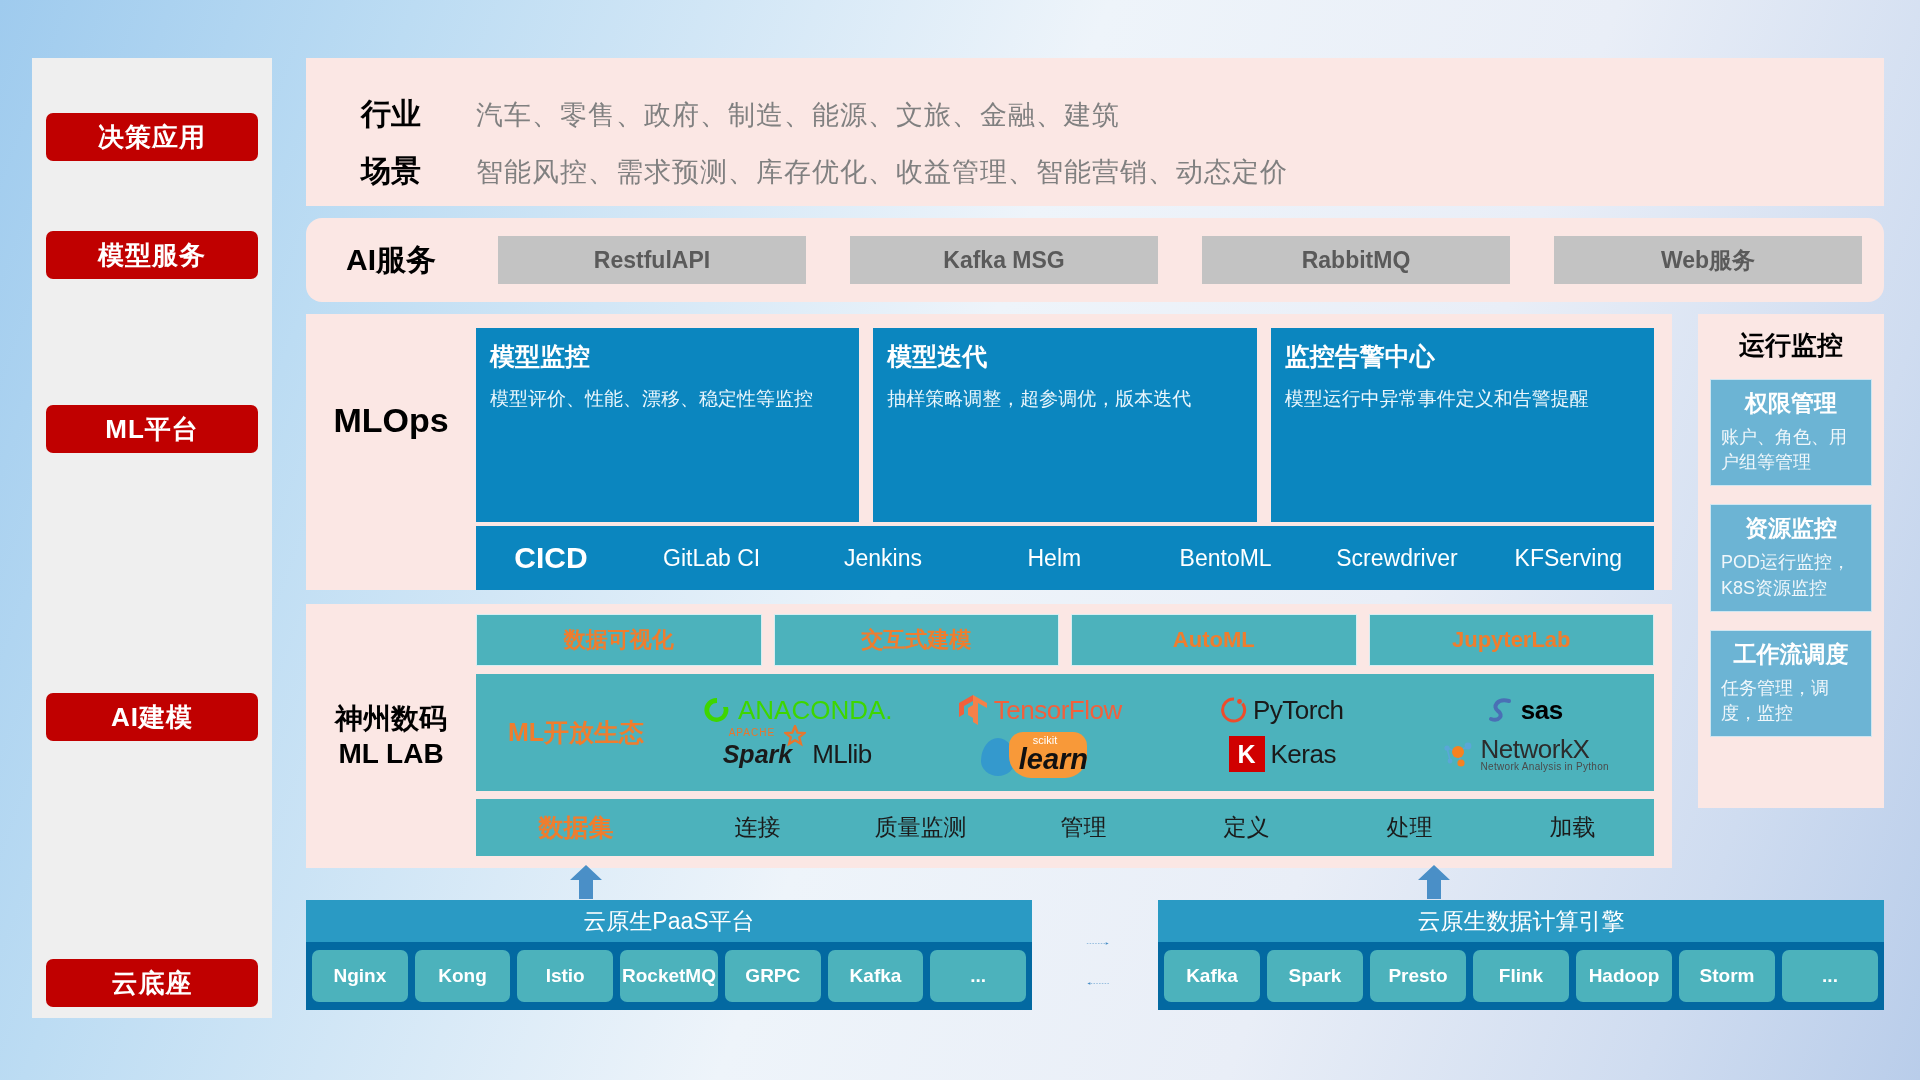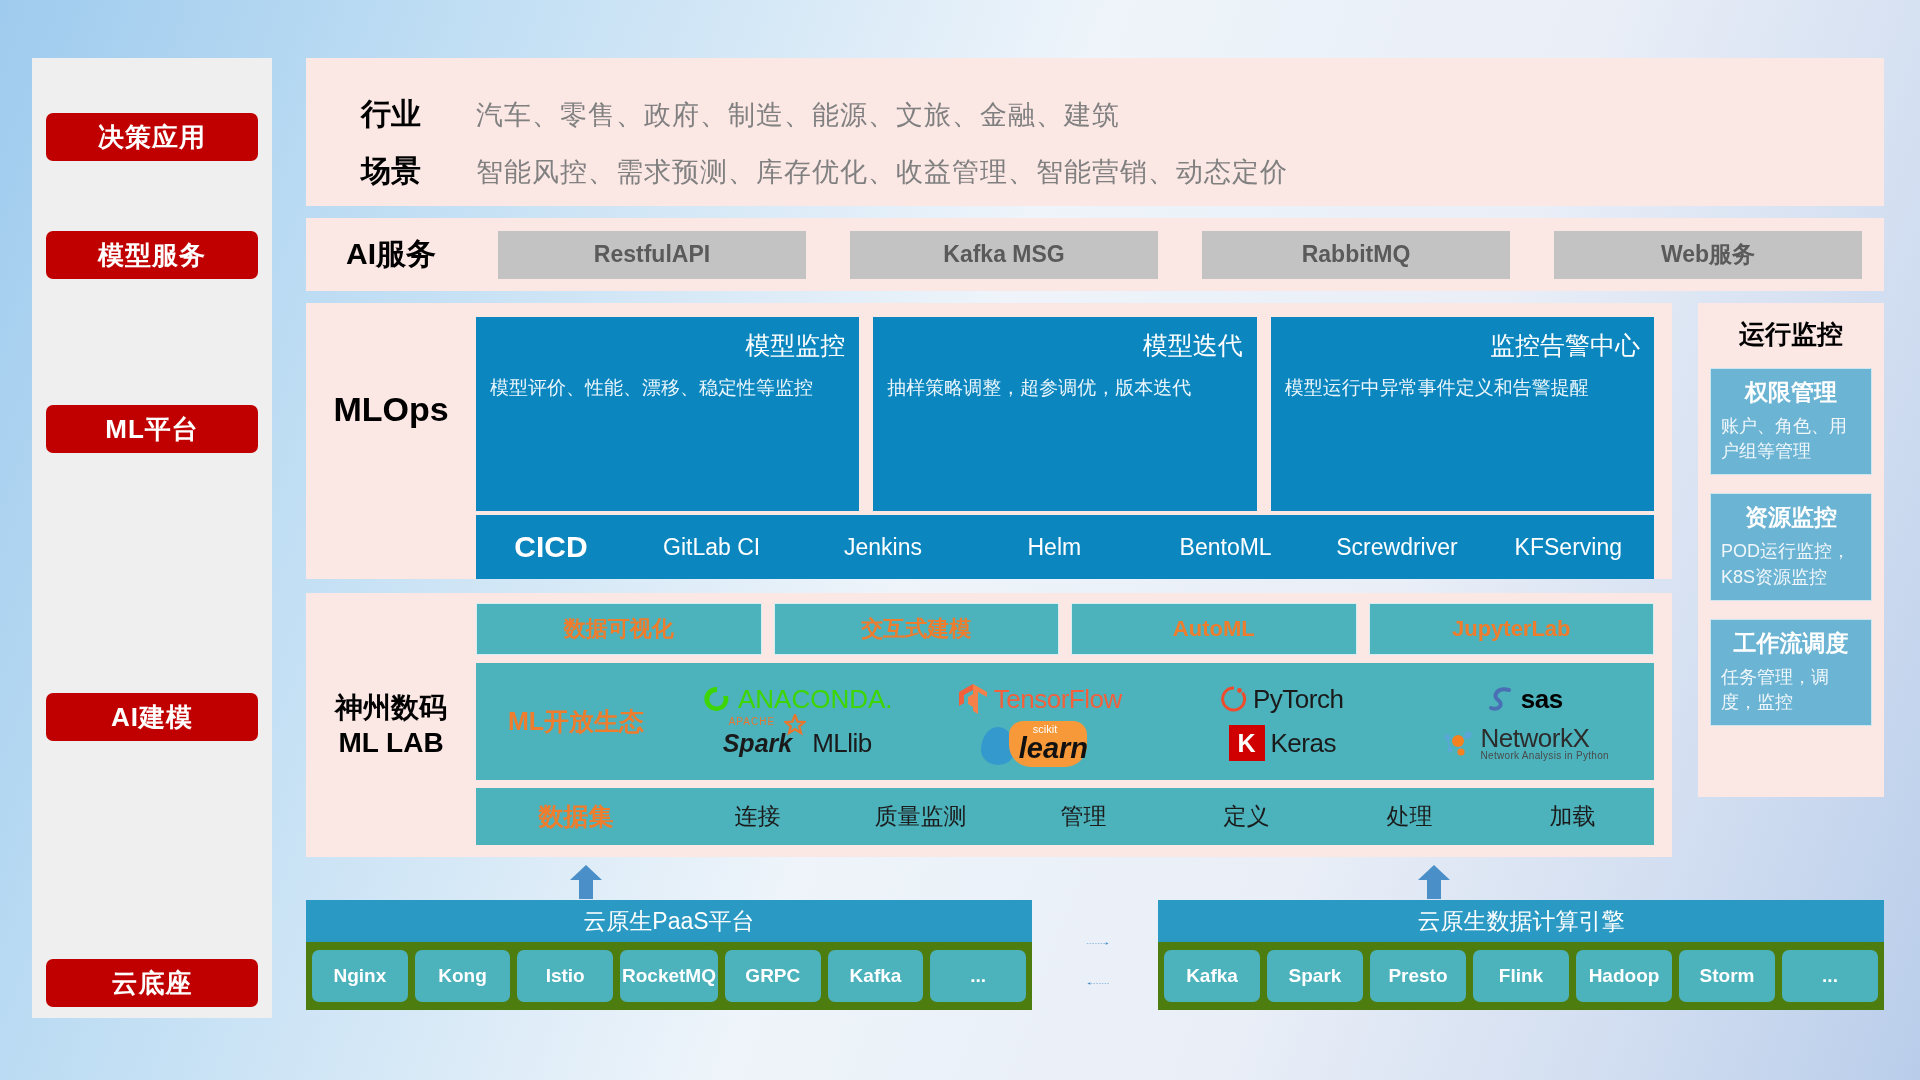--- a/index.html
+++ b/index.html
@@ -44,22 +44,22 @@
   }
   .kv-row { display: flex; align-items: center; }
   .kv-key {
     width: 170px; text-align: center;
     font-size: 30px; font-weight: bold; color: #000;
   }
   .kv-val { font-size: 27px; color: #808080; letter-spacing: 1px; }
 
   
   #band-aiservice {
-    margin-top: 12px; height: 73px;
-    display: flex; align-items: center;
+    margin-top: 12px; height: 84px;
+    display: flex; align-items: center; border-radius: 16px;
   }
   #aiservice-label {
     width: 170px; text-align: center;
     font-size: 30px; font-weight: bold; color: #000;
   }
   #aiservice-chips { flex: 1; display: flex; gap: 0; }
   .gray-chip {
     flex: 1; margin: 0 22px; height: 48px;
     background: #c3c3c3; color: #5a5a5a;
     font-size: 23px; font-weight: bold;
@@ -74,21 +74,21 @@
   #band-mlops { height: 212px; display: flex; align-items: stretch; }
   #mlops-label {
     width: 170px; display: flex; align-items: center; justify-content: center;
     font-size: 34px; font-weight: bold; color: #000;
   }
   #mlops-cards { flex: 1; display: flex; gap: 14px; padding: 14px 18px 4px 0; }
   .mlops-card {
     flex: 1; background: #0b86bf; color: #fff; padding: 12px 14px;
   }
   .mlops-card-title {
-    font-size: 25px; font-weight: normal; text-align: right; margin-bottom: 12px;
+    font-size: 25px; font-weight: bold; text-align: left; margin-bottom: 12px;
   }
   .mlops-card-desc { font-size: 19px; line-height: 1.45; color: #eaf6fc; }
 
   #cicd-row {
     background: #0b86bf; color: #fff; height: 64px;
     margin: 0 18px 14px 170px;
     display: flex; align-items: center; overflow: hidden;
   }
   #cicd-title {
     width: 150px; text-align: center;
@@ -157,21 +157,21 @@
   
   #cloudbase { position: absolute; left: 306px; top: 870px; width: 1578px; height: 160px; }
   .cloud-group { position: absolute; top: 30px; }
   #cloud-paas { left: 0; width: 726px; }
   #cloud-data { left: 852px; width: 726px; }
   .cloud-head {
     height: 42px; background: #2a9ac4; color: #fff;
     font-size: 23px; display: flex; align-items: center; justify-content: center;
   }
   .cloud-body {
-    background: #4d7c0f; padding: 8px 6px; display: flex; gap: 7px;
+    background: #0369a1; padding: 8px 6px; display: flex; gap: 7px;
   }
   .cloud-chip {
     flex: 1; height: 52px; background: #4cb2bc; border-radius: 7px;
     color: #fff; font-size: 19px; font-weight: bold;
     display: flex; align-items: center; justify-content: center;
     text-align: center; line-height: 1.15; padding: 0 2px;
   }
 
   .up-arrow { position: absolute; width: 36px; height: 34px; }
   #arrow-paas { left: 262px; top: -5px; }

